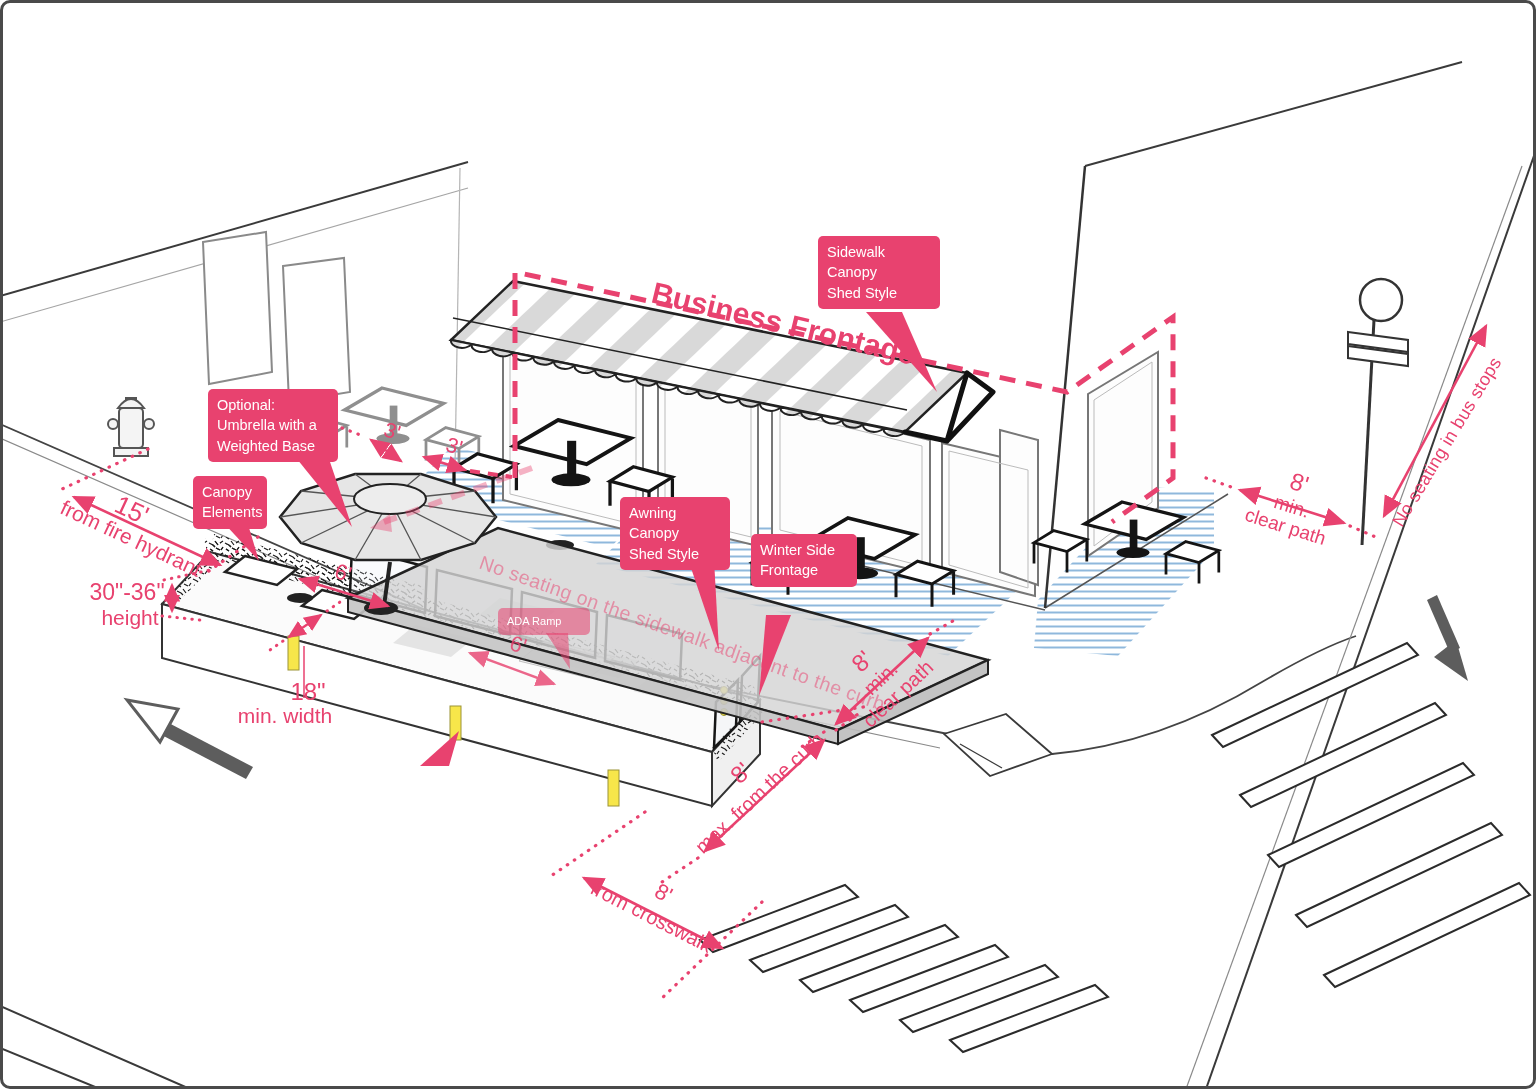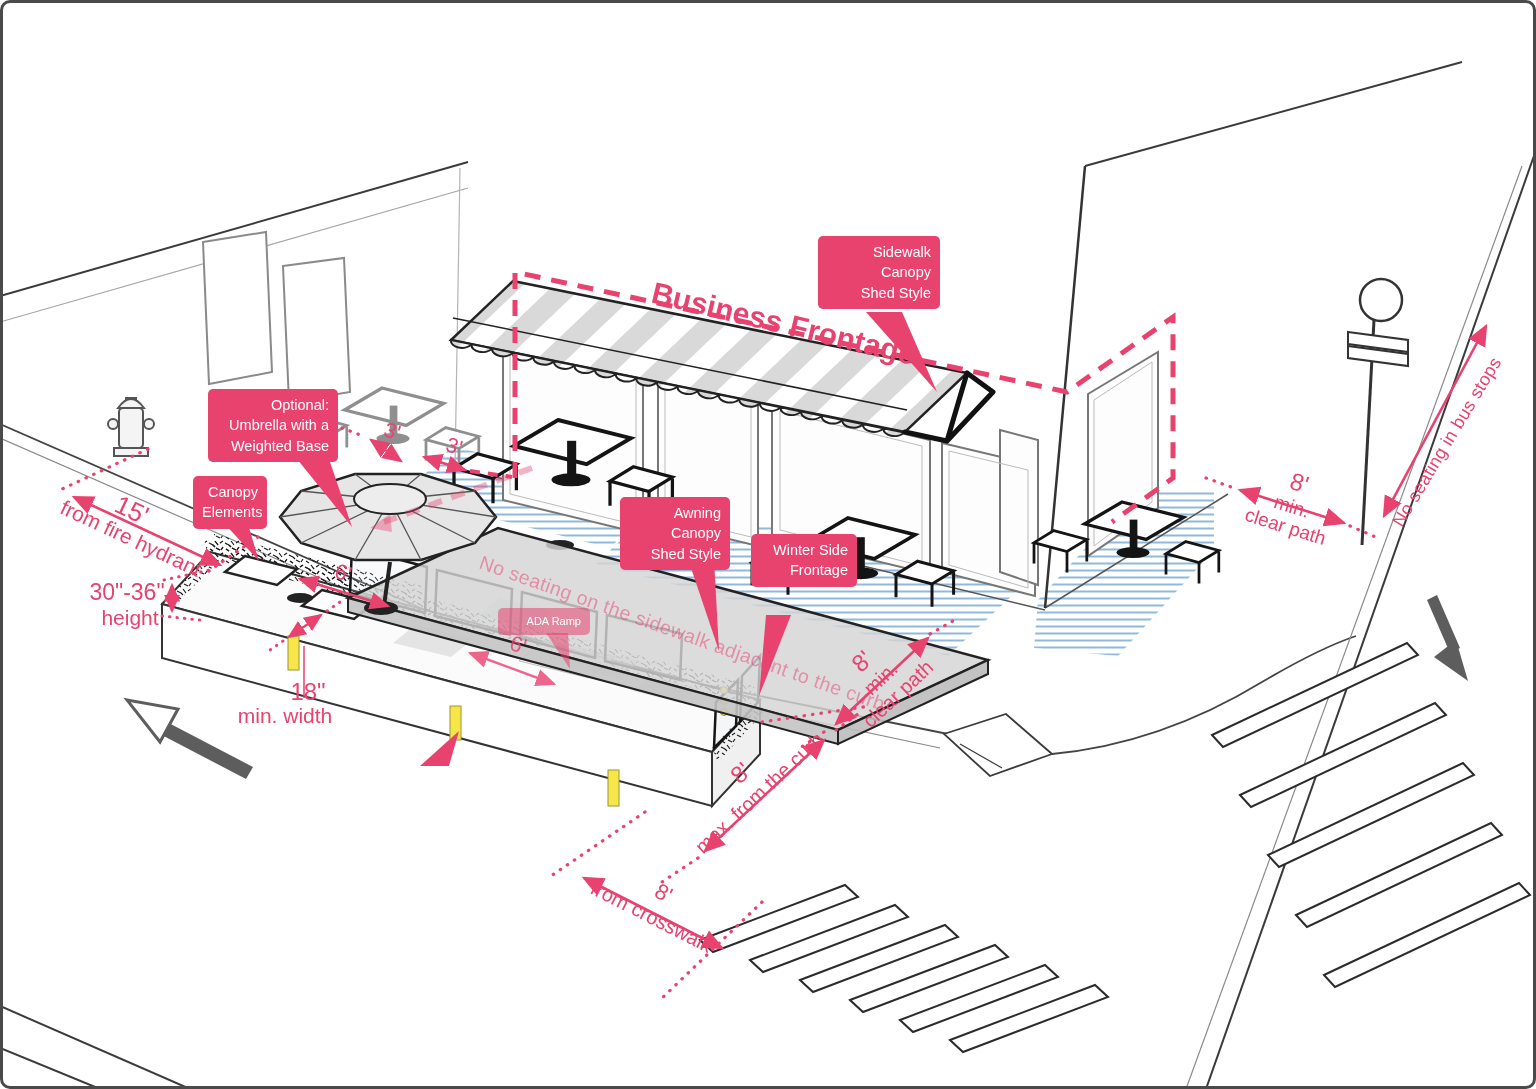--- a/index.html
+++ b/index.html
@@ -2,21 +2,21 @@
 <html><head>
 <meta charset="utf-8">
 <style>
   html,body{margin:0;padding:0;background:#fff}
   .stage{position:relative;width:1536px;height:1089px;background:#fff;overflow:hidden;
          font-family:"Liberation Sans",sans-serif;}
   .frame{position:absolute;inset:0;border:3px solid #4a4a4a;border-radius:10px;pointer-events:none;z-index:60}
   svg.art{position:absolute;left:0;top:0;z-index:1}
   .title{position:absolute;left:62px;top:34px;font-size:46px;font-weight:bold;color:#0d0d0d;z-index:20;letter-spacing:.5px}
   .callout{position:absolute;background:#E8426F;color:#fff;font-size:14.5px;line-height:1.4;
-           text-align:right;padding:6px 9px;border-radius:5px;z-index:20}
+           text-align:left;padding:6px 9px;border-radius:5px;z-index:20}
   .callout span{display:block}
   .callout.translucent{background:rgba(232,66,111,.55)}
   .c1{left:818px;top:236px;width:104px}
   .c2{left:208px;top:389px;width:112px}
   .c3{left:193px;top:476px;width:56px}
   .c4{left:620px;top:497px;width:92px}
   .c5{left:751px;top:534px;width:88px}
   .c6{left:351px;top:762px;width:122px}
   .c7{left:498px;top:608px;width:74px;font-size:11px}
   text{font-family:"Liberation Sans",sans-serif}

